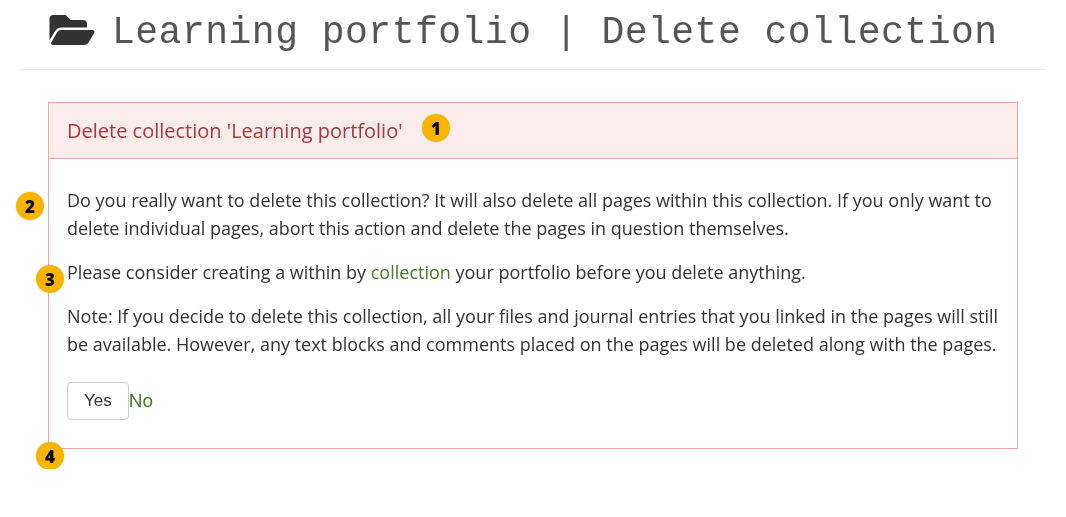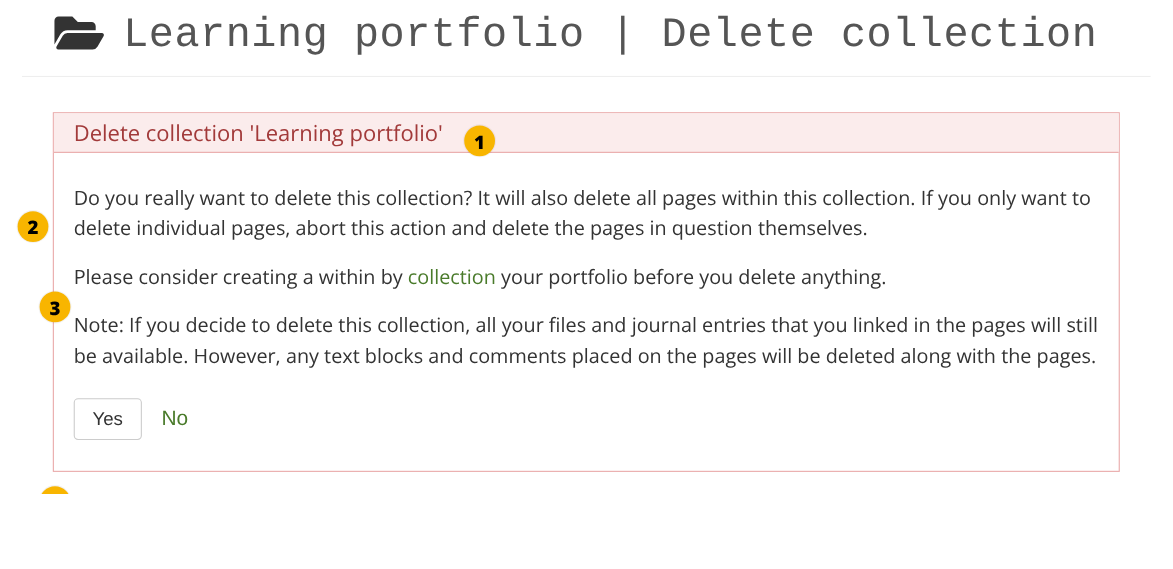--- a/index.html
+++ b/index.html
@@ -33,21 +33,21 @@
       position: relative;
       margin: 32px 28px 20px 28px;
     }
     .panel {
       border: 1px solid #e9a9a9;
       background: #fff;
     }
     .panel-header {
       background: #fbecec;
       border-bottom: 1px solid #e9a9a9;
-      padding: 4px 18px;
+      padding: 14px 18px;
       font-size: 20px;
       color: #a23a3a;
       font-weight: 400;
     }
     .panel-body {
       padding: 28px 18px 28px 18px;
     }
     .panel-body p {
       font-size: 18px;
       line-height: 1.55;
@@ -55,21 +55,20 @@
       margin-bottom: 16px;
     }
     .panel-body a {
       color: #4a7b2b;
       text-decoration: none;
     }
     .note-label { font-weight: 400; }
     .button-row {
       display: flex;
       align-items: center;
-      gap: 18px;
       margin-top: 24px;
     }
     .btn-yes {
       border: 1px solid #ccc;
       background: #fff;
       color: #333;
       font-size: 17px;
       padding: 8px 16px;
       border-radius: 4px;
       cursor: pointer;

